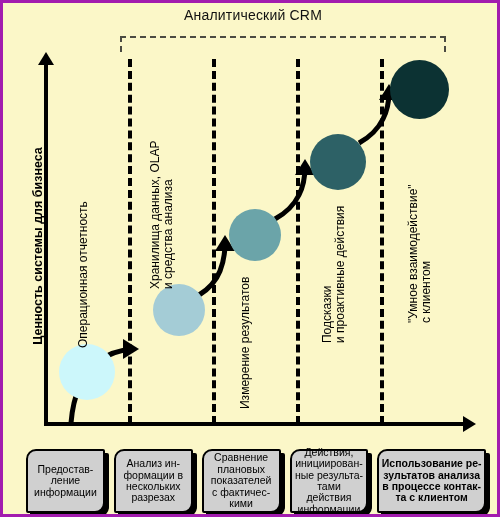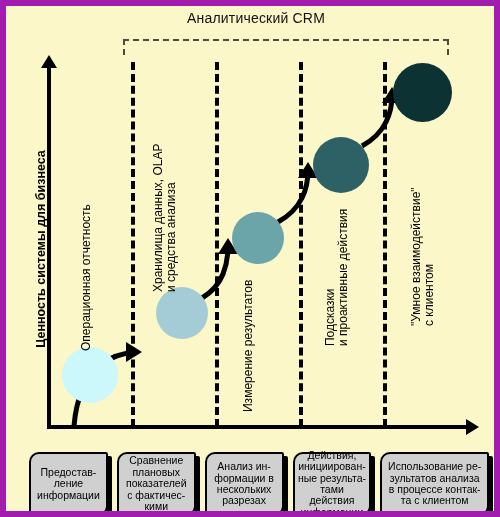--- a/index.html
+++ b/index.html
@@ -1,19 +1,19 @@
 <!DOCTYPE html>
 <html><head>
 <meta charset="utf-8">
 <style>
   html,body{margin:0;padding:0;background:#000;}
   #stage{
     position:relative;width:500px;height:517px;overflow:hidden;
     background:#fbf7c8;
-    border:6px solid #a21caf;
+    border:3px solid #a21caf;
     box-sizing:border-box;
     font-family:"Liberation Sans","DejaVu Sans",sans-serif;
   }
   .abs{position:absolute;}
 
   
   #chart-title{
     left:0;top:4px;width:500px;text-align:center;
     font-size:14px;color:#111;letter-spacing:.2px;
   }
@@ -82,21 +82,21 @@
   #boxes{left:23px;top:446px;width:460px;height:64px;display:flex;gap:9px;}
   .box{
     position:relative;flex:1;
     background:#d0d0d0;border:2px solid #000;
     border-radius:10px 2px 10px 2px;
     box-shadow:4px 4px 0 #000;
     display:flex;align-items:center;justify-content:center;
     text-align:center;font-size:10.5px;line-height:11.4px;
     color:#000;white-space:pre-line;padding:1px 2px;box-sizing:border-box;
   }
-  #box-5{flex:1.42;}
+  #box-5{flex:1.42;font-weight:bold;}
 </style>
 </head>
 <body>
 
 <div id="stage">
 
   <div class="abs" id="chart-title">Аналитический CRM</div>
 
   <div class="abs" id="bracket-top"></div>
   <div class="abs" id="bracket-left"></div>
@@ -136,29 +136,29 @@
   <div class="abs vlabel" id="vlabel-3">Измерение результатов</div>
   <div class="abs vlabel" id="vlabel-4">Подсказки
 и проактивные действия</div>
   <div class="abs vlabel" id="vlabel-5">"Умное взаимодействие"
 с клиентом</div>
 
   <div class="abs" id="boxes">
     <div class="box" id="box-1">Предостав-
 ление
 информации</div>
+    <div class="box" id="box-2">Анализ ин-
+формации в
+нескольких
+разрезах</div>
     <div class="box" id="box-3">Сравнение
 плановых
 показателей
 с фактичес-
 кими</div>
-    <div class="box" id="box-2">Анализ ин-
-формации в
-нескольких
-разрезах</div>
     <div class="box" id="box-4">Действия,
 инициирован-
 ные результа-
 тами действия
 информации</div>
     <div class="box" id="box-5">Использование ре-
 зультатов анализа
 в процессе контак-
 та с клиентом</div>
   </div>

